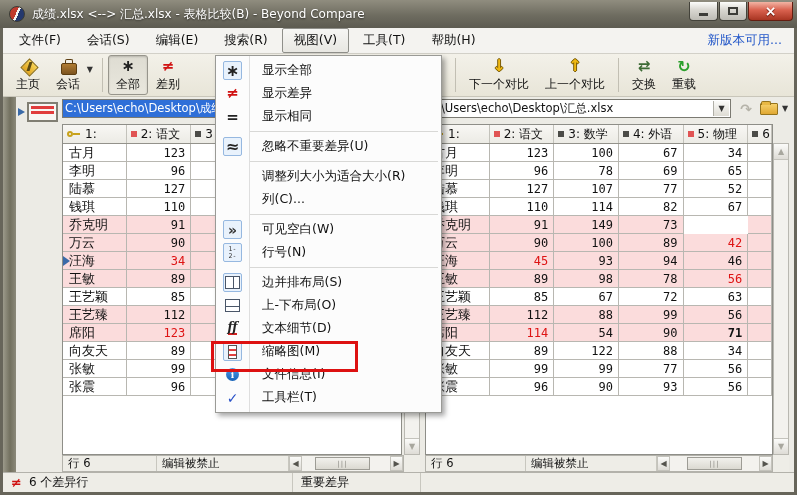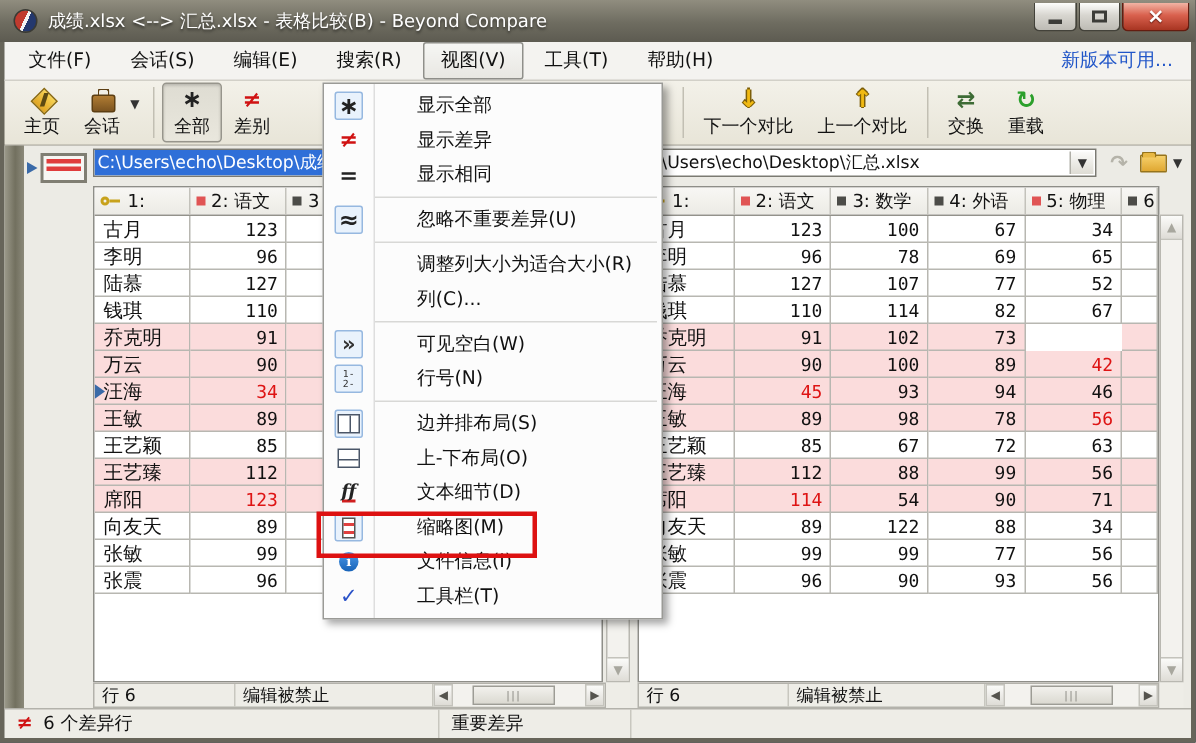--- a/index.html
+++ b/index.html
@@ -126,21 +126,21 @@
   .as-neq{color:#d01212;font-weight:bold;margin-right:7px;font-size:13px;}
   .as-right{margin-left:auto;display:flex;align-items:center;height:100%;padding-right:4px;}
   .grip{width:11px;height:11px;margin-left:4px;background:repeating-linear-gradient(135deg,#b9b8b0 0 1px,transparent 1px 4px);}
   
   .view-menu{position:absolute;left:215px;top:55px;width:227px;background:#fcfcfc;border:1px solid #9a9a96;
     box-shadow:3px 3px 5px rgba(0,0,0,.35);z-index:50;padding:3px 0;box-sizing:border-box;}
   .view-menu::before{content:"";position:absolute;left:33px;top:0;bottom:0;width:1px;background:#dedede;}
   .vm-item{height:23px;display:flex;align-items:center;position:relative;}
   .vm-icon{width:33px;flex:none;display:flex;align-items:center;justify-content:center;}
   .vm-box{width:19px;height:19px;border:1px solid #96b8e0;background:#e9f2fc;border-radius:2px;display:flex;align-items:center;justify-content:center;box-sizing:border-box;}
-  .vm-label{padding-left:29px;font-size:12.5px;white-space:nowrap;}
+  .vm-label{padding-left:13px;font-size:12.5px;white-space:nowrap;}
   .vm-sep{height:1px;background:#d8d8d6;margin:3px 3px 3px 34px;}
   .red-box{position:absolute;left:211px;top:341px;width:147px;height:31px;border:3px solid #dd1111;z-index:60;box-sizing:border-box;}
 </style>
 </head>
 <body>
 
 <div class="win">
 
   <div class="titlebar">
     <span class="app-icon"></span>
@@ -515,21 +515,21 @@
         </div>
       </div>
       <div class="trow diff">
         <div class="td name" style="width: 64px;">
           <span>乔克明</span>
         </div>
         <div class="td num" style="width: 65px;">
           <span>91</span>
         </div>
         <div class="td num" style="width: 65px;">
-          <span>102</span>
+          <span>149</span>
         </div>
         <div class="td num" style="width: 65px;">
           <span>73</span>
         </div>
         <div class="td num" style="width: 65px; margin-top: 41px;">
           <span>25</span>
         </div>
         <div class="td num" style="width: 24px;">
           <span></span>
         </div>
@@ -640,21 +640,21 @@
         </div>
         <div class="td num redtxt" style="width: 65px;">
           <span>114</span>
         </div>
         <div class="td num" style="width: 65px;">
           <span>54</span>
         </div>
         <div class="td num" style="width: 65px;">
           <span>90</span>
         </div>
-        <div class="td num" style="width: 65px;">
+        <div class="td num" style="width: 65px; font-weight: bold;">
           <span>71</span>
         </div>
         <div class="td num" style="width: 24px;">
           <span></span>
         </div>
       </div>
       <div class="trow">
         <div class="td name" style="width: 64px;">
           <span>向友天</span>
         </div>

